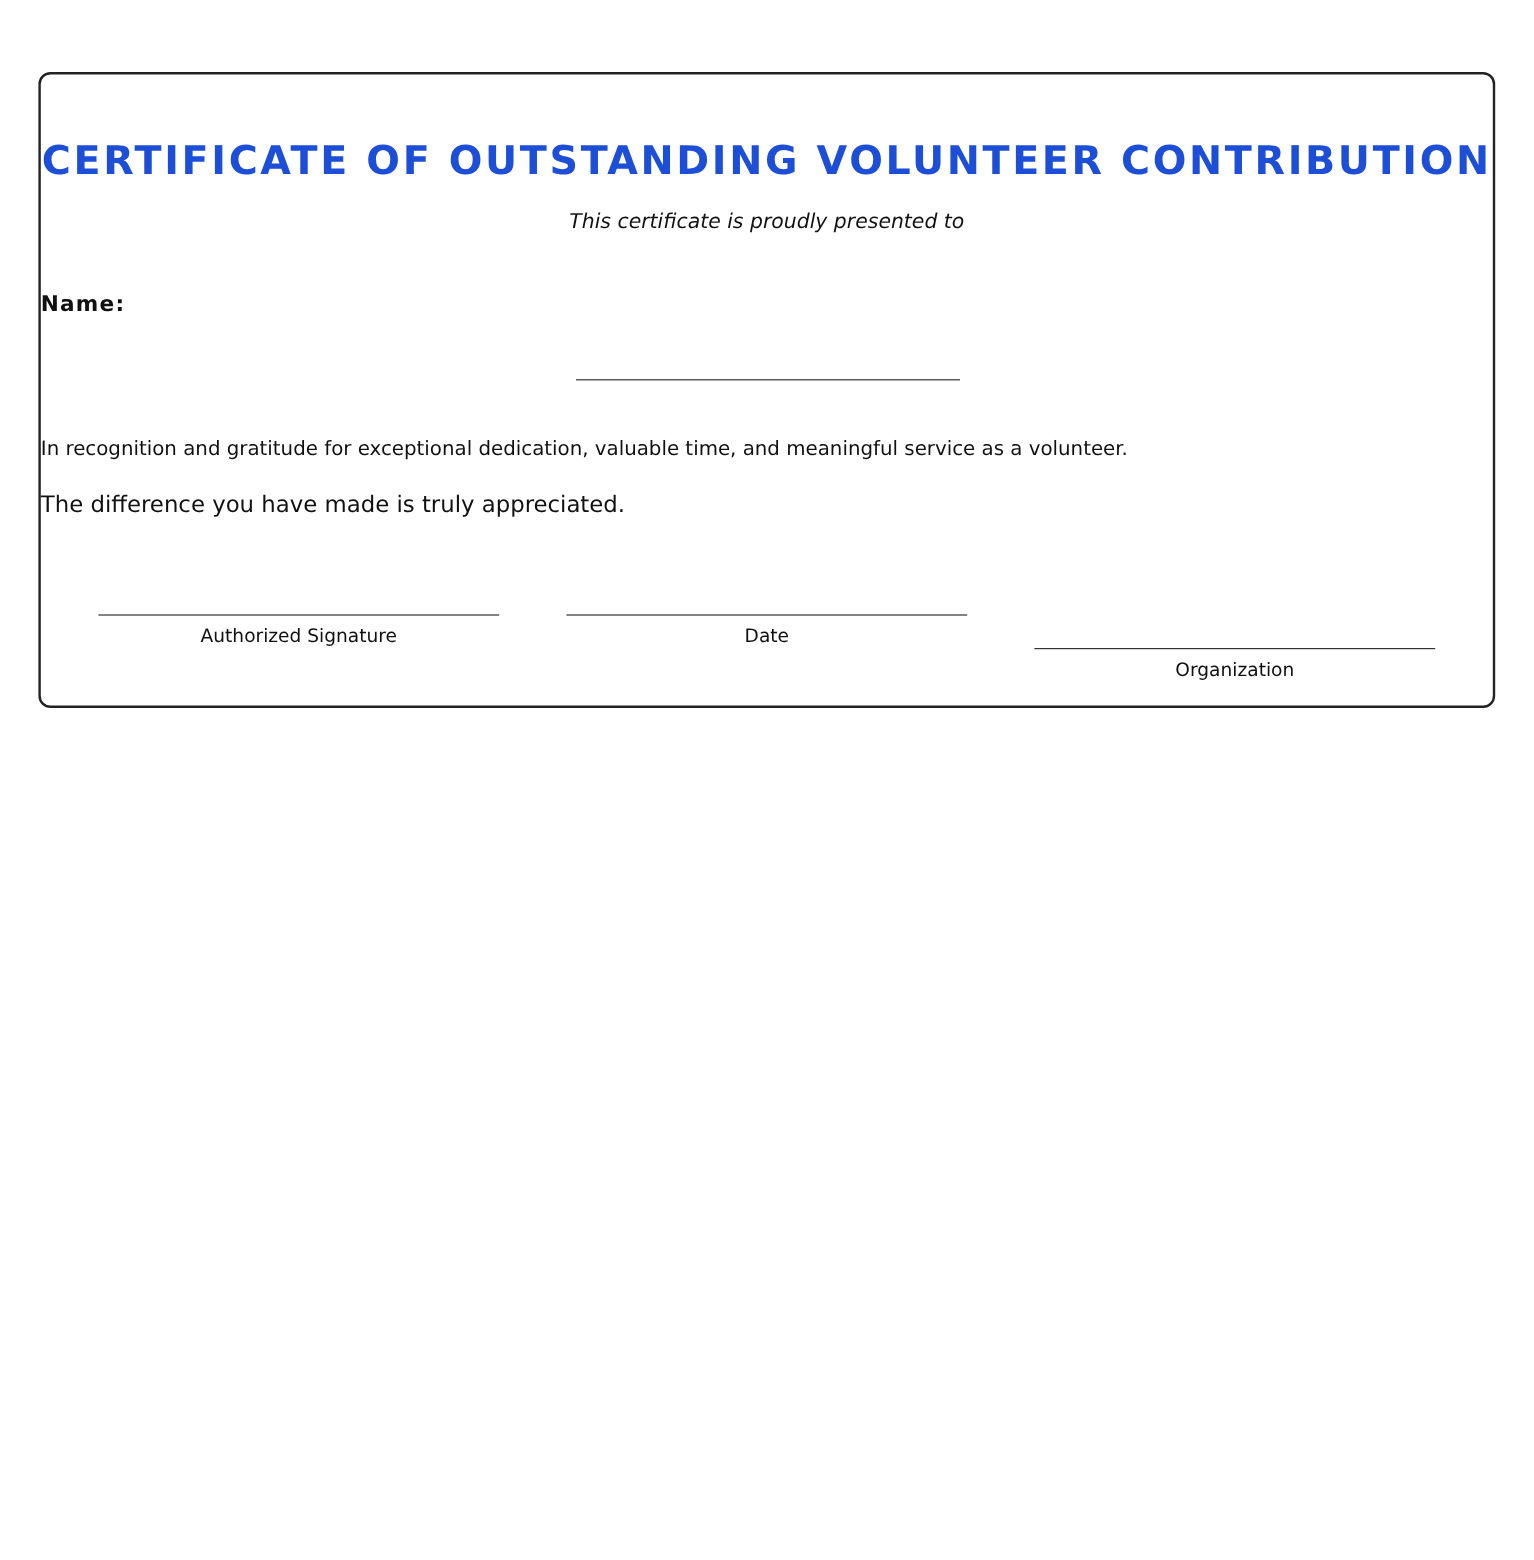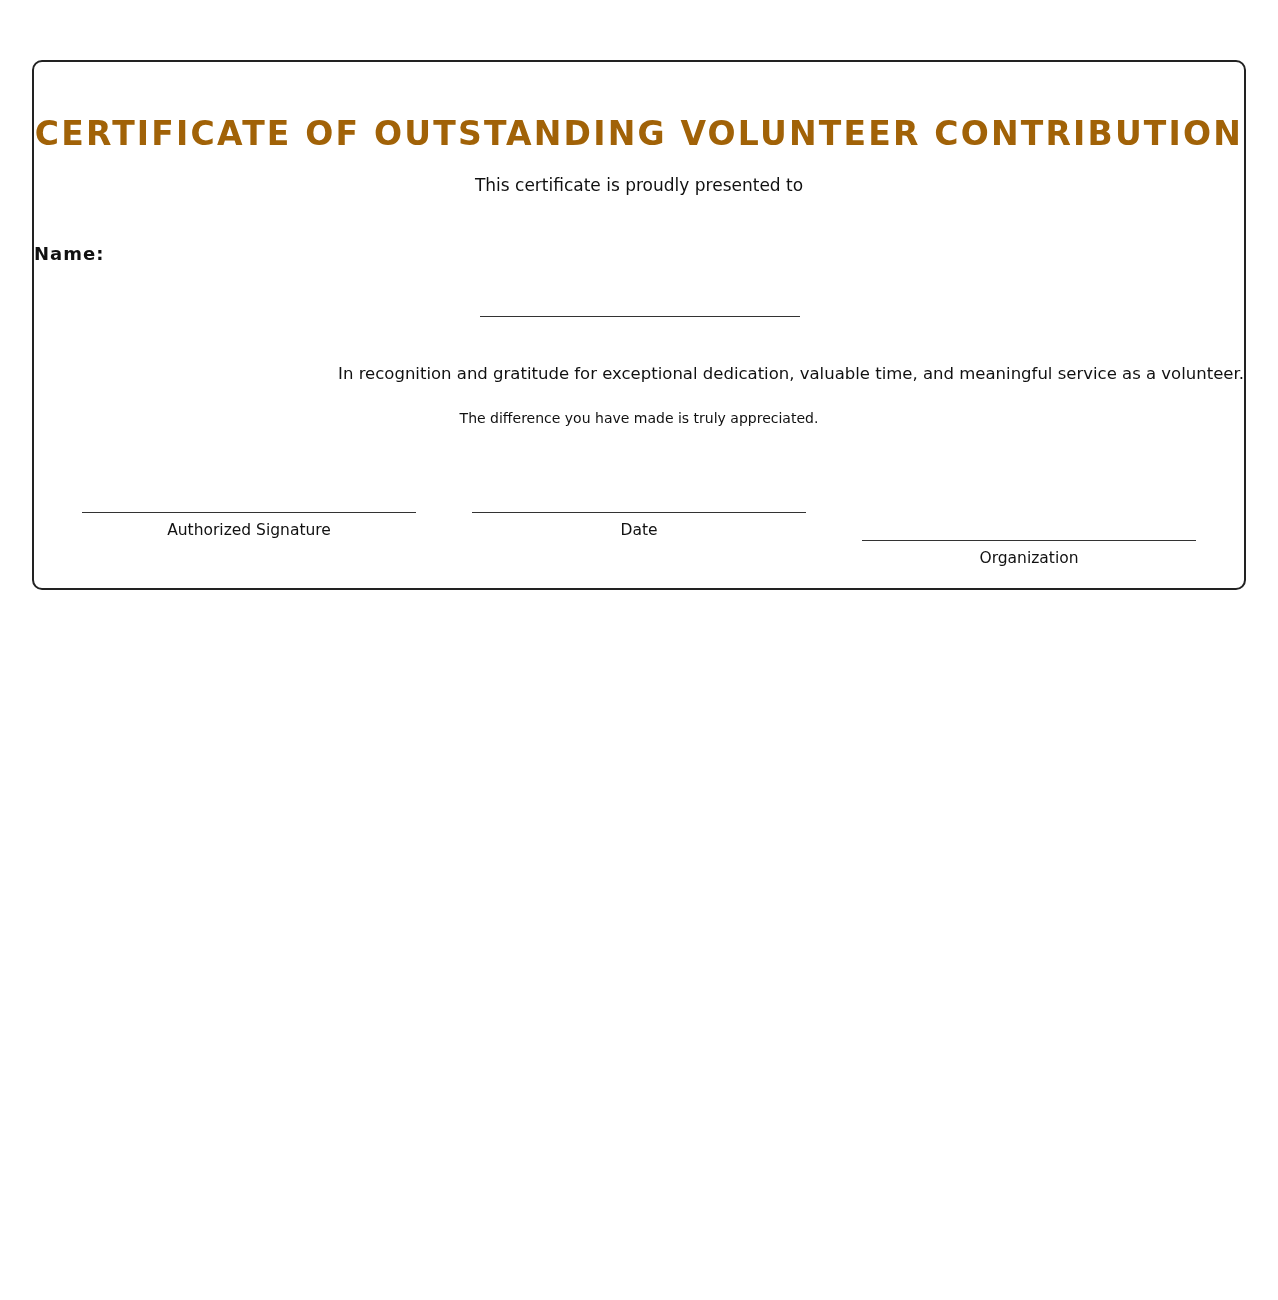--- a/index.html
+++ b/index.html
@@ -10,41 +10,41 @@
   }
   .cert {
     position: absolute; left: 32px; top: 60px;
     width: 1210px; height: 526px;
     border: 2px solid #222222; border-radius: 10px;
     box-sizing: content-box;
   }
   .title {
     position: absolute; left: 0; right: 0; top: 52px;
     text-align: center; font-size: 33px; font-weight: 600;
-    letter-spacing: 2.2px; color: #a16207; white-space: nowrap;
+    letter-spacing: 2.2px; color: #1d4ed8; white-space: nowrap;
   }
   .subtitle {
     position: absolute; left: 0; right: 0; top: 113px;
-    text-align: center; font-size: 17px; 
+    text-align: center; font-size: 17px; font-style: italic;
   }
   .name-label {
     position: absolute; left: 0; right: 0; top: 181px;
     text-align: left; font-size: 18px; font-weight: 700; letter-spacing: 1px;
   }
   .name-line {
     position: absolute; left: 446px; top: 254px; width: 320px; height: 0;
     border-top: 1px solid #333333;
   }
   .body1 {
     position: absolute; left: 0; right: 0; top: 302px;
-    text-align: right; font-size: 16.5px;
+    text-align: left; font-size: 16.5px;
   }
   .body2 {
     position: absolute; left: 0; right: 0; top: 348px;
-    text-align: center; font-size: 14px;
+    text-align: left; font-size: 19px;
   }
   .sig {
     position: absolute; top: 450px; width: 334px;
   }
   .sig .line { border-top: 1px solid #333333; height: 0; }
   .sig .label { text-align: center; font-size: 15.5px; margin-top: 8px; }
   .sig1 { left: 48px; }
   .sig2 { left: 438px; }
   .sig3 { left: 828px; margin-top: 28px; }
 </style>

